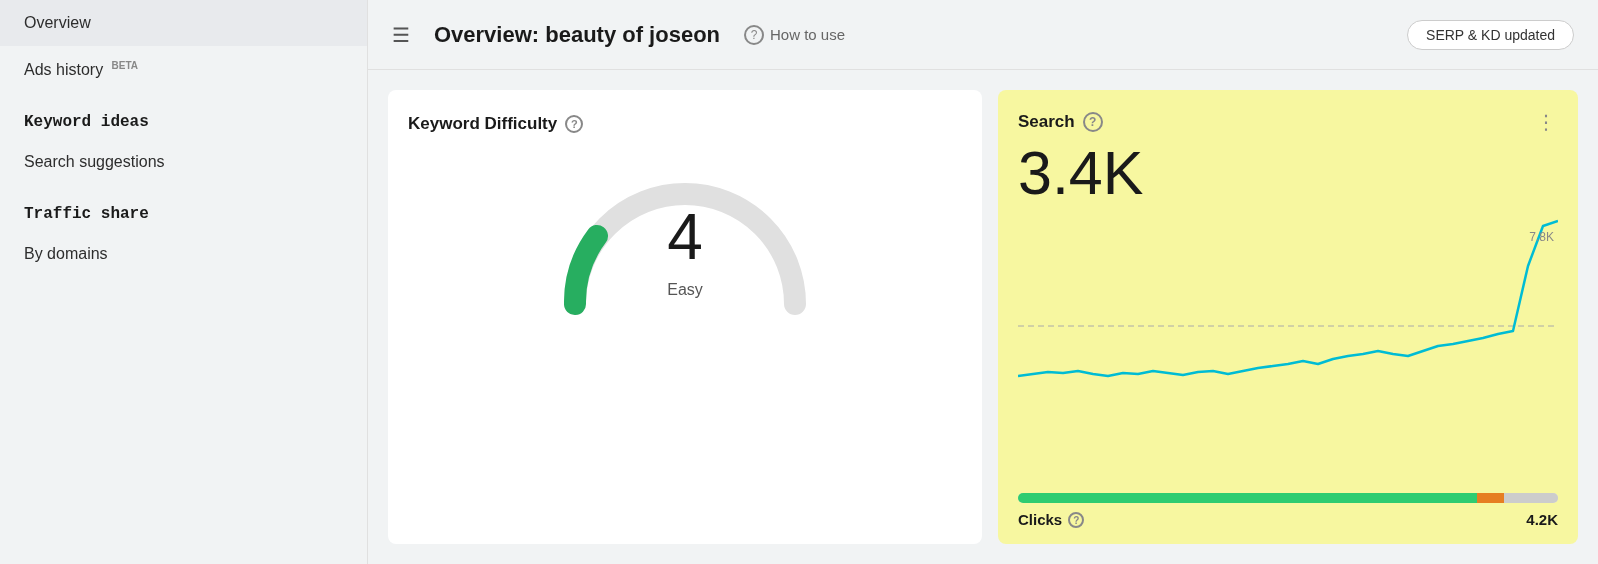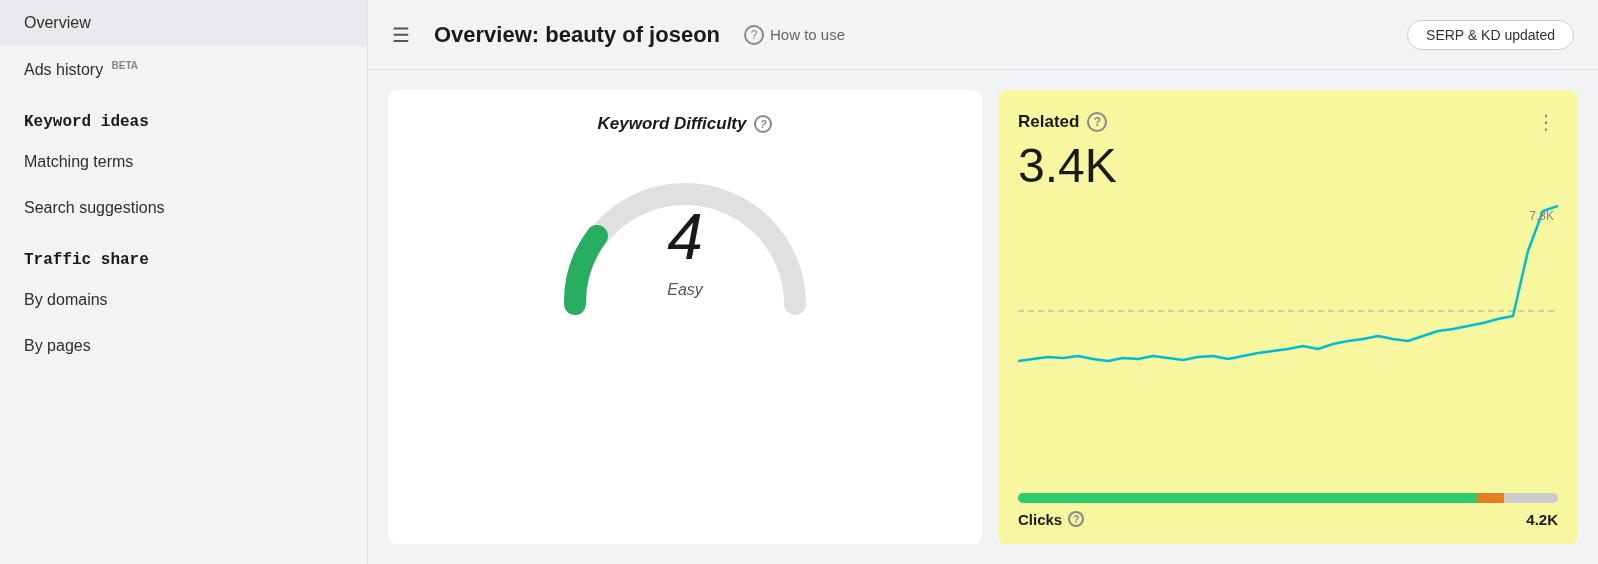--- a/index.html
+++ b/index.html
@@ -120,23 +120,22 @@
     }
 
     
     .kd-card {
       background: #fff;
       border-radius: 8px;
       flex: 1;
       padding: 24px 20px;
       display: flex;
       flex-direction: column;
-      align-items: center;
+      align-items: flex-start;
       min-width: 500px;
-      font-style: italic;
     }
     .card-label {
       font-size: 17px;
       font-weight: 600;
       color: #1a1a1a;
       display: flex;
       align-items: center;
       gap: 8px;
       margin-bottom: 20px;
     }
@@ -201,21 +200,21 @@
     }
     .volume-label {
       font-size: 17px;
       font-weight: 600;
       color: #1a1a1a;
       display: flex;
       align-items: center;
       gap: 8px;
     }
     .volume-number {
-      font-size: 48px;
+      font-size: 61px;
       font-weight: 400;
       color: #1a1a1a;
       margin-bottom: 8px;
     }
     .three-dots {
       color: #888;
       font-size: 20px;
       cursor: pointer;
       letter-spacing: 2px;
     }
@@ -227,21 +226,21 @@
     .chart-svg {
       width: 100%;
       height: 200px;
     }
     .y-label {
       position: absolute;
       right: 4px;
       font-size: 12px;
       color: #888;
     }
-    .y-label.top { top: 8px; }
+    .y-label.top { top: 14px; }
 
     
     .progress-bar-wrap {
       height: 10px;
       border-radius: 5px;
       overflow: hidden;
       display: flex;
       margin-top: 10px;
       background: #e0e0e0;
     }
@@ -266,21 +265,21 @@
       display: flex;
       justify-content: space-between;
       align-items: center;
       margin-top: 8px;
     }
     .clicks-label {
       font-size: 15px;
       font-weight: 600;
       color: #1a1a1a;
       display: flex;
-      align-items: flex-start;
+      align-items: flex-end;
       gap: 6px;
     }
     .clicks-value {
       font-size: 15px;
       font-weight: 600;
       color: #1a1a1a;
     }
   </style>
 </head>
 <body>
@@ -293,40 +292,34 @@
 
   <div class="sidebar-item">
     <span>Ads history</span>
     <span class="beta">BETA</span>
   </div>
 
   <div class="sidebar-item section-header">
     <span>Keyword ideas</span>
   </div>
 
-  <div class="sidebar-item">
-    <span>Matching terms</span>
-  </div>
 
 
   <div class="sidebar-item">
     <span>Search suggestions</span>
   </div>
 
   <div class="sidebar-item section-header">
     <span>Traffic share</span>
   </div>
 
   <div class="sidebar-item">
     <span>By domains</span>
   </div>
 
-  <div class="sidebar-item">
-    <span>By pages</span>
-  </div>
 </div>
 
 <div class="main">
 
   <div class="header">
     <span class="hamburger-icon">☰</span>
     <span class="header-title">Overview: beauty of joseon</span>
     <div class="help-btn">
       <div class="help-circle">?</div>
       <span>How to use</span>
@@ -353,21 +346,21 @@
             <div class="gauge-number">4</div>
             <div class="gauge-label">Easy</div>
           </div>
         </div>
       </div>
     </div>
 
     <div class="volume-card">
       <div class="volume-header">
         <div class="volume-label">
-          <span>Related</span>
+          <span>Search</span>
           <div class="help-circle">?</div>
         </div>
         <span class="three-dots">⋮</span>
       </div>
       <div class="volume-number">3.4K</div>
 
       <div class="chart-area">
         <span class="y-label top">7.8K</span>
         <svg class="chart-svg" viewBox="0 0 540 200" preserveAspectRatio="none">
 

